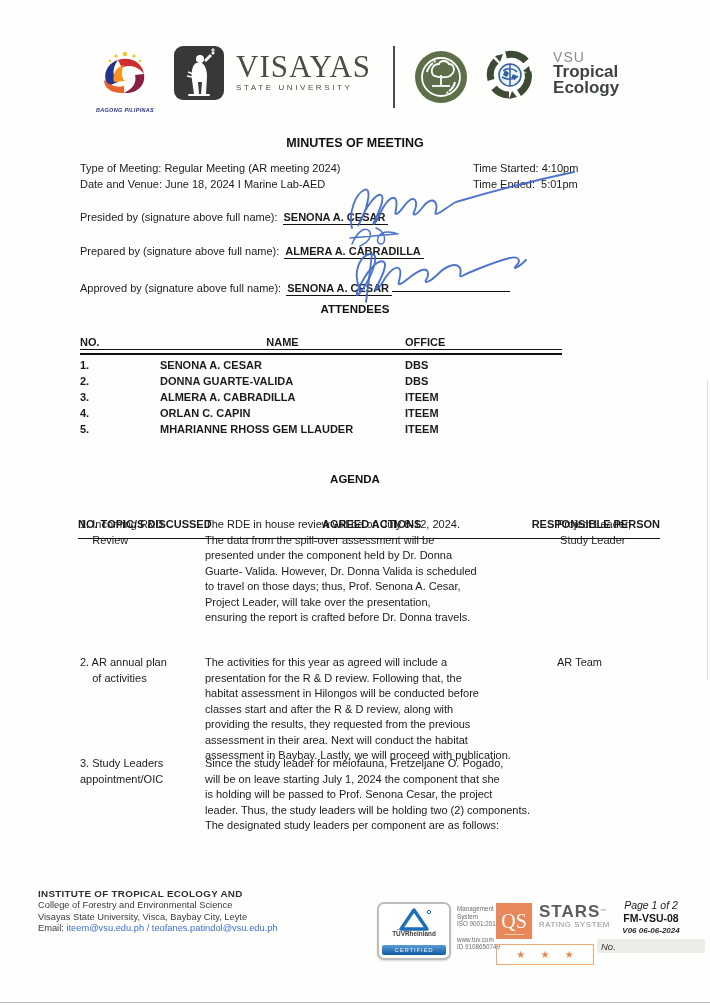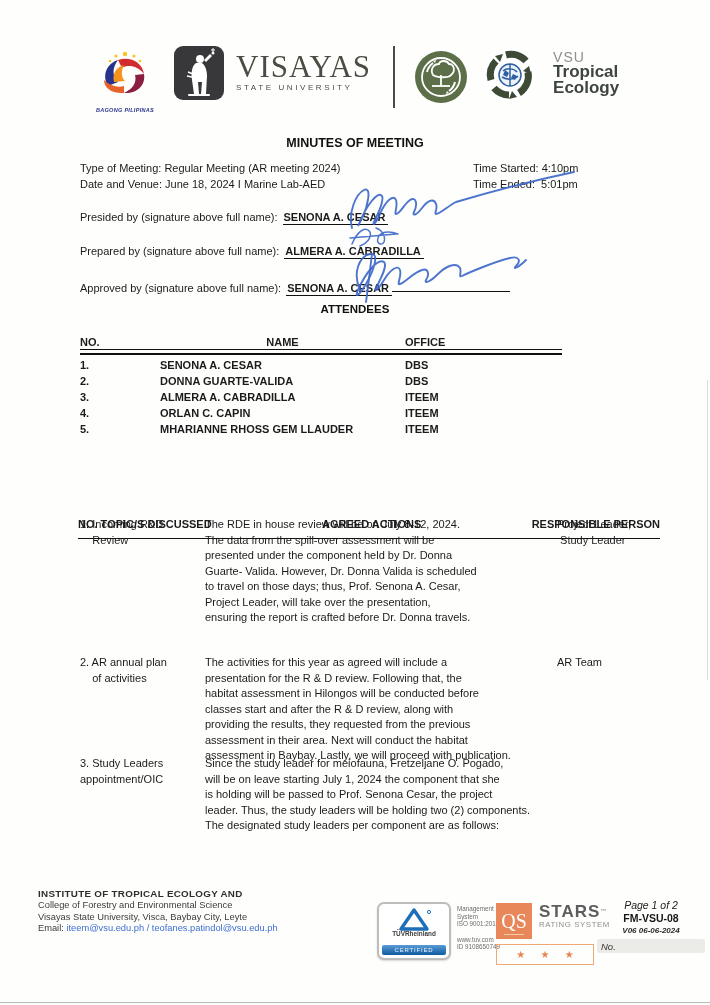--- a/index.html
+++ b/index.html
@@ -226,20 +226,21 @@
         <span class="c-office">ITEEM</span>
       </div>
       <div class="att-row">
         <span class="c-no">5.</span>
         <span class="c-name">MHARIANNE RHOSS GEM LLAUDER</span>
         <span class="c-office">ITEEM</span>
       </div>
     </div>
   </div>
 
+  <div class="abs center sec-title" style="left:0;right:0;top:473px;">AGENDA</div>
 
   <div class="abs ag-head" style="left:78px;top:498px;">
     <span>NO. TOPIC/S DISCUSSED</span>
     <span>AGREED ACTIONS</span>
     <span>RESPONSIBLE PERSON</span>
   </div>
 
   <div class="abs ag-item" style="left:80px;top:517px;">
     <div class="ag-topic ws">1. Incoming R&amp;D
     Review</div>

